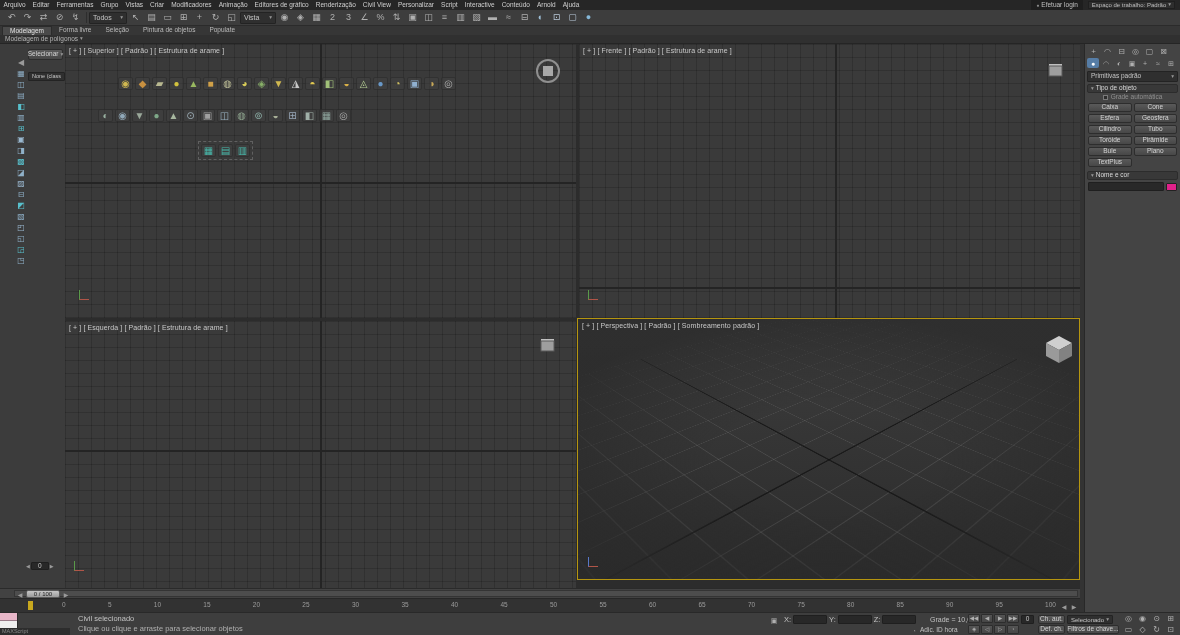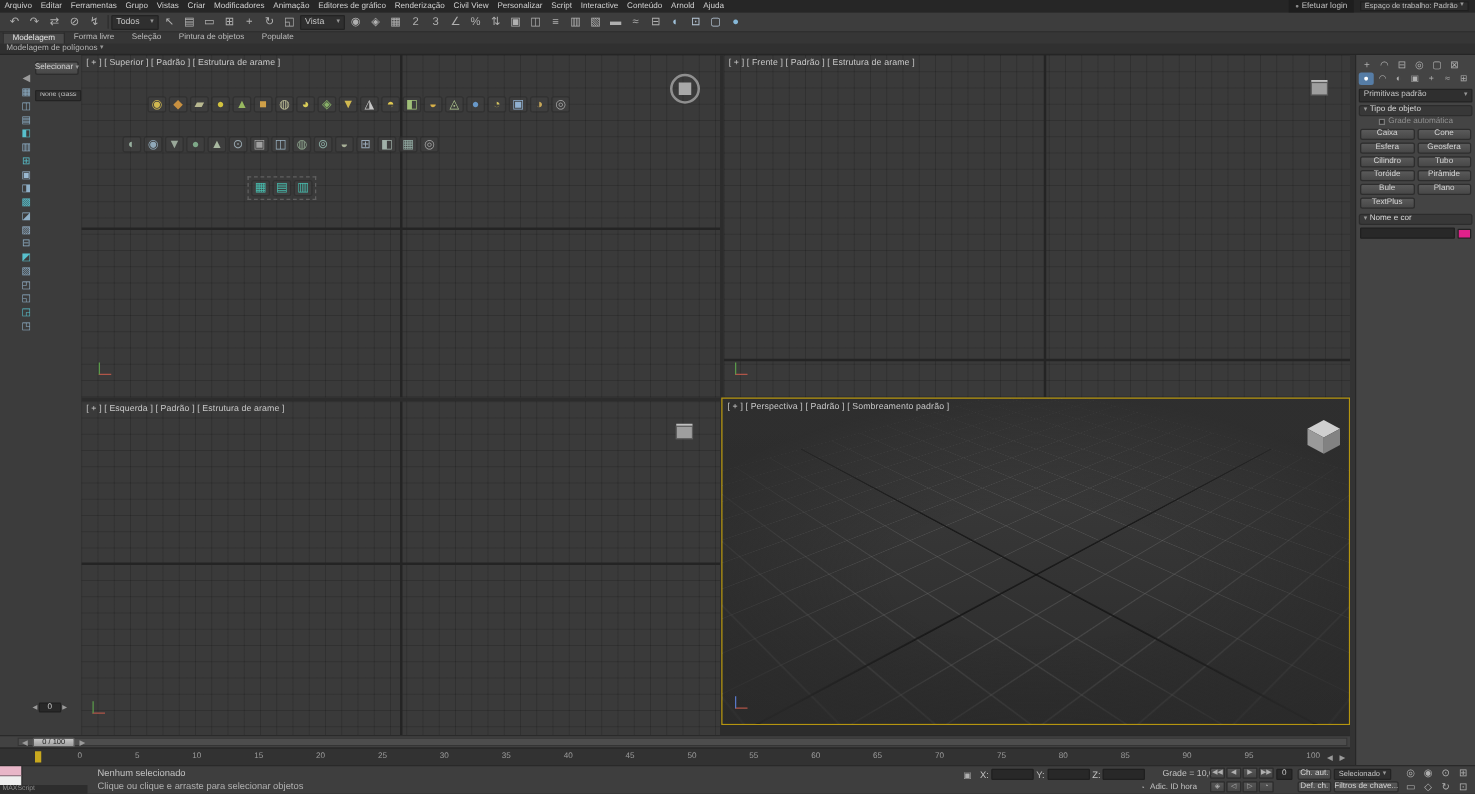--- a/index.html
+++ b/index.html
@@ -406,21 +406,21 @@
     <span class="ic sm abs" style="right:11px;top:3px">◀</span>
     <span class="ic sm abs" style="right:1px;top:3px">▶</span>
   </div>
 
   <div id="status" class="abs">
     <div id="mini-listener">
       <div class="ml-pink"></div>
       <div class="ml-white"></div>
     </div>
     <div id="listener-tag">MAXScript</div>
-    <div class="abs" style="left:78px;top:2px">Nenhum selecionado</div>
+    <div class="abs" style="left:78px;top:2px">Civil selecionado</div>
     <div class="abs" style="left:78px;top:12px;color:#b0b0b0">Clique ou clique e arraste para selecionar objetos</div>
     <span class="ic abs" style="left:768px;top:2px;width:12px;height:10px;font-size:7px">▣</span>
     <div class="abs row" style="left:784px;top:2px;gap:2px">
       <span>X:</span>
       <span class="field" style="width:34px;height:9px"></span>
       <span>Y:</span>
       <span class="field" style="width:34px;height:9px"></span>
       <span>Z:</span>
       <span class="field" style="width:34px;height:9px"></span>
     </div>

